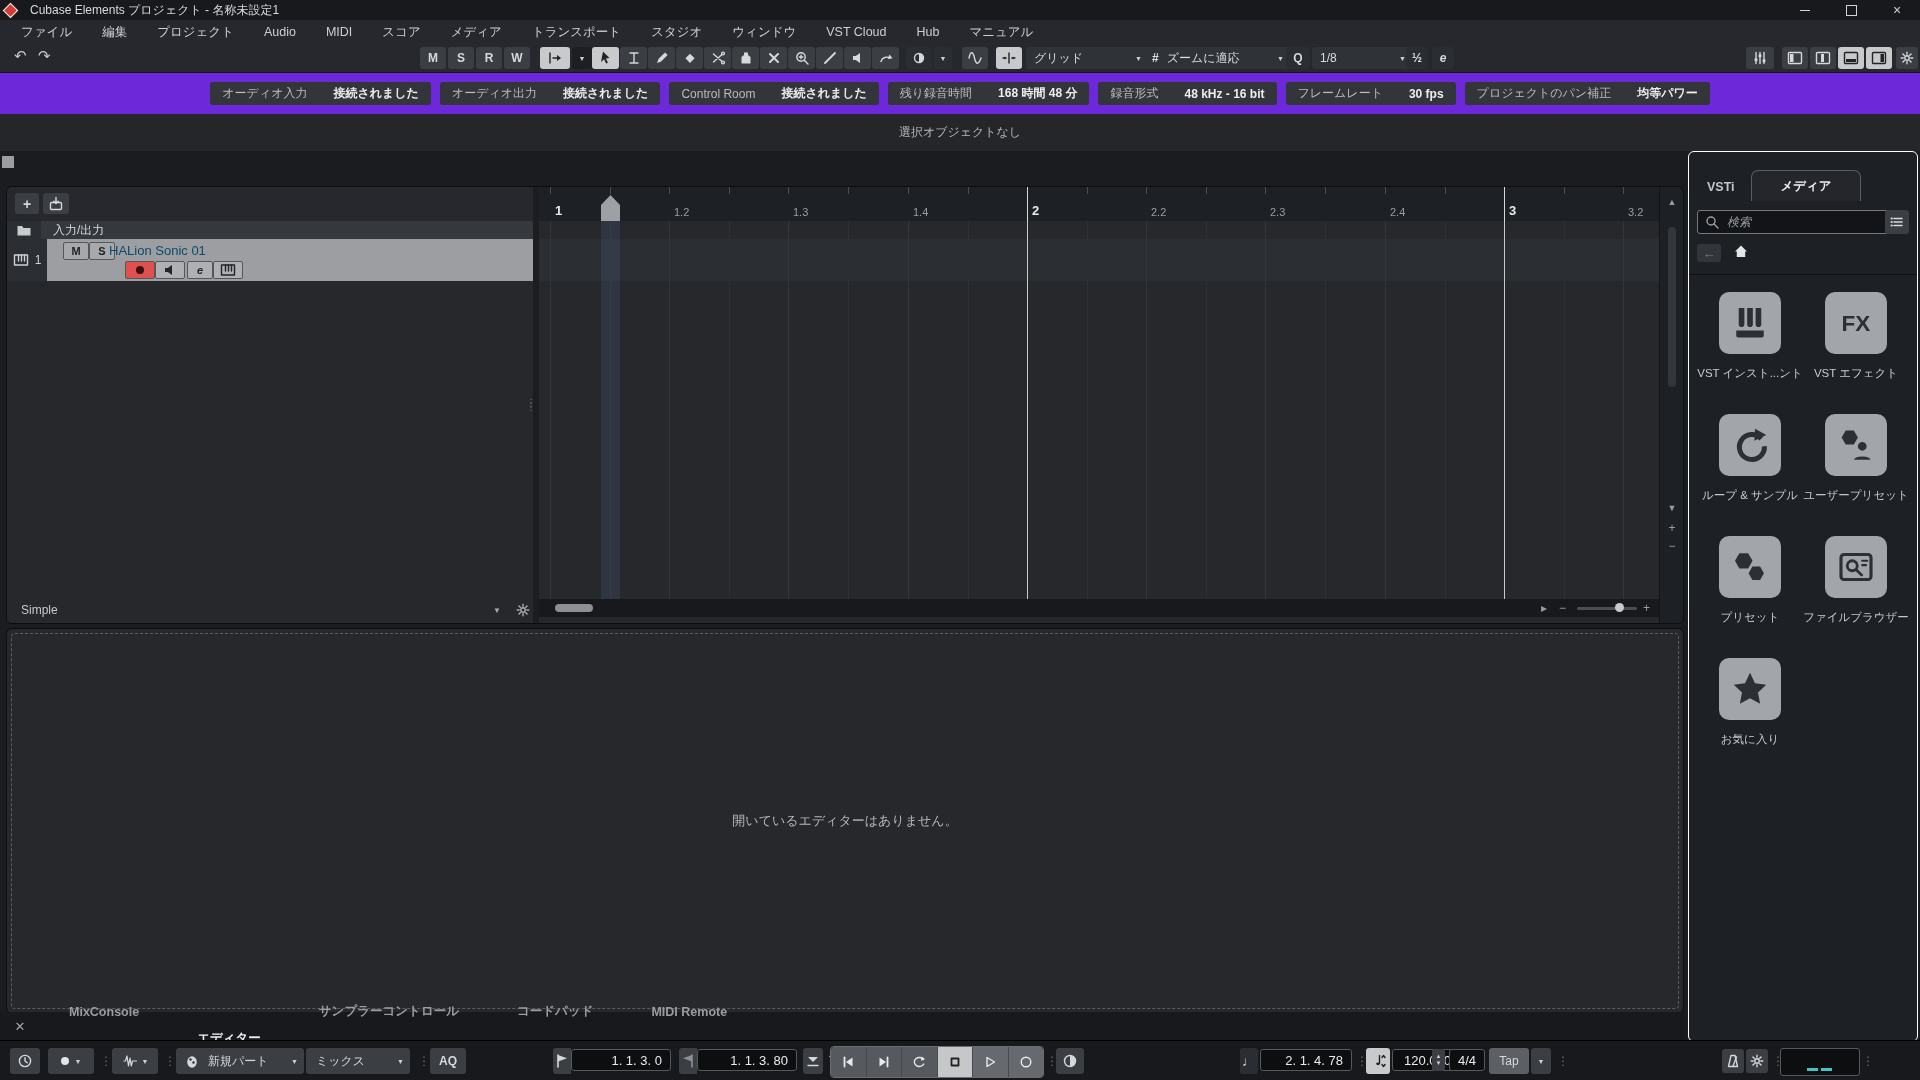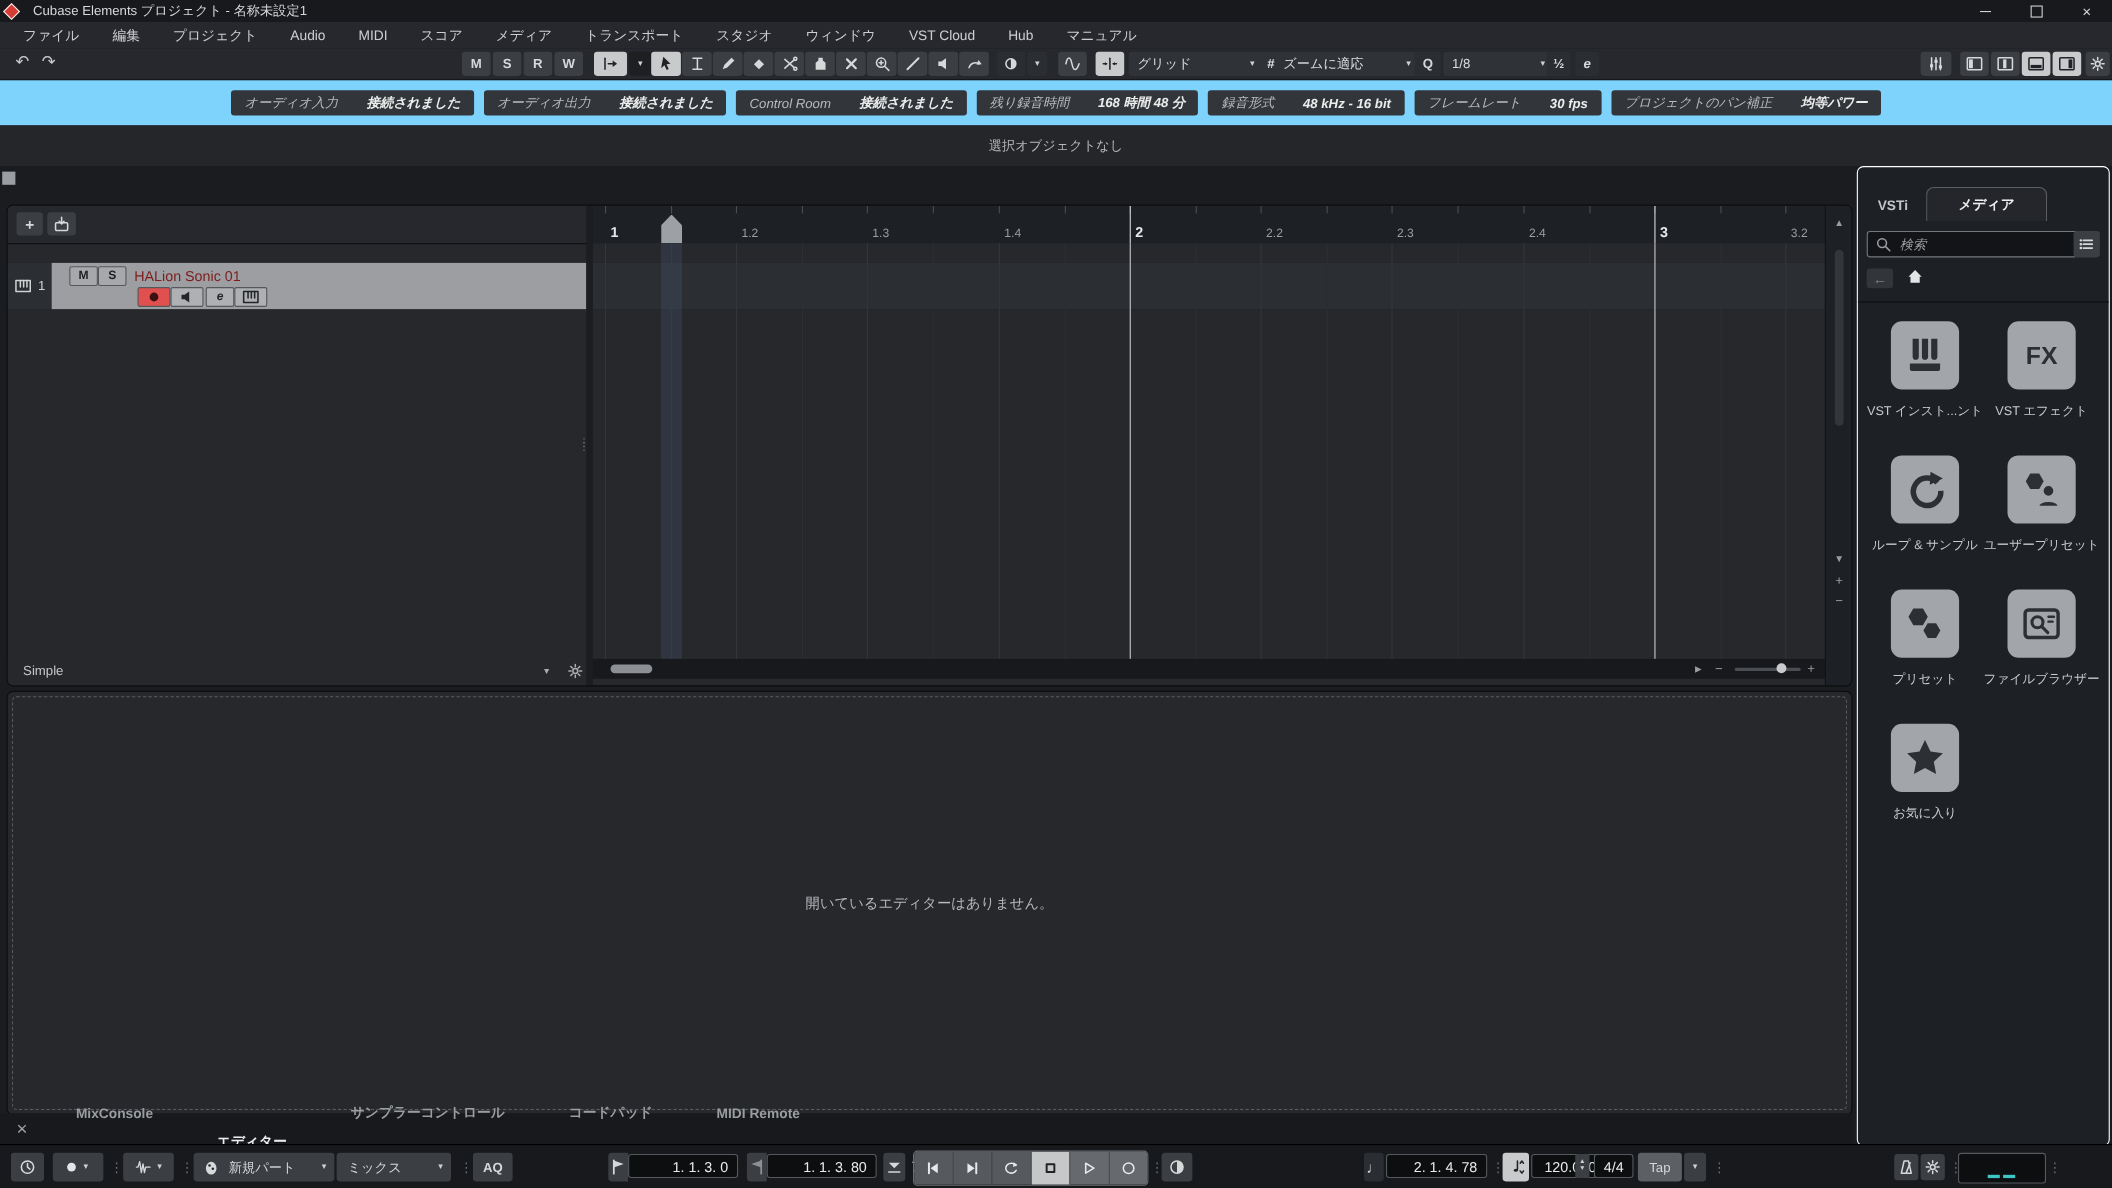--- a/index.html
+++ b/index.html
@@ -26,40 +26,40 @@
   .btn.on{background:#c9cacc;color:#212326;}
   .tbtn{position:absolute;top:3px;height:22px;}
   .ddfield{position:absolute;top:3px;height:22px;background:#2f3237;border-radius:3px;display:flex;align-items:center;padding:0 8px;color:#dcdde0;font-size:12px;}
   .ddfield .caret{margin-left:auto;font-size:7px;color:#cfd1d3;padding-left:10px;}
   .caret{font-size:7px;color:#cfd1d3;}
   .txtg{font-weight:bold;font-size:12px;}
   #tools-row{position:absolute;left:592px;top:3px;display:flex;gap:1px;}
   #tools-row .tool{width:27px;height:22px;}
   .undo{color:#c6c8ca;font-size:15px;}
   
-  #infobar{left:0;top:73px;width:1920px;height:41px;background:#7dd3fc;display:flex;align-items:center;justify-content:center;gap:9px;font-style:italic;}
+  #infobar{left:0;top:73px;width:1920px;height:41px;background:#6d28d9;display:flex;align-items:center;justify-content:center;gap:9px;}
   .pill{background:#32353a;border-radius:3px;height:23px;display:flex;align-items:center;padding:0 12px;gap:26px;}
   .pl{color:#b9bbbe;font-size:12px;}
   .pv{color:#eceded;font-size:12px;font-weight:bold;}
   
   #selbar{left:0;top:114px;width:1920px;height:37px;background:#24262a;display:flex;align-items:center;justify-content:center;color:#b5b7ba;font-size:12px;}
   #handle-sq{left:2px;top:156px;width:12px;height:12px;background:#9a9da1;}
   
   #project{left:6px;top:186px;width:1676px;height:436px;background:#26282c;border:1px solid #0c0d0f;border-radius:6px;overflow:hidden;}
   #tl-toolbar{left:0;top:0;width:526px;height:34px;background:#26282d;border-bottom:1px solid #0e0f11;}
   #tl-toolbar .btn{position:absolute;top:6px;height:21px;}
   #folder-row{left:0;top:34px;width:526px;height:18px;background:#35383c;display:flex;align-items:center;}
   #folder-icon-box{width:34px;height:100%;background:#2b2e32;display:flex;align-items:center;justify-content:center;color:#c9cbcd;}
   #folder-label{margin-left:12px;color:#dadbdd;}
   #track-row{left:0;top:52px;width:526px;height:42px;background:#2b2e32;display:flex;}
   #track-typecol{width:40px;display:flex;align-items:center;justify-content:center;gap:6px;color:#cfd1d3;}
   #track-main{flex:1;background:#9c9ea1;position:relative;color:#17181a;}
   .msbtn{position:absolute;top:3px;width:24px;height:16px;border:1px solid #55585b;border-radius:2px;
          display:flex;align-items:center;justify-content:center;font-weight:bold;font-size:11px;color:#1e1f21;background:#a6a8ab;}
-  #track-name{position:absolute;left:75px;top:4px;font-size:13px;color:#7f1d1d;}
+  #track-name{position:absolute;left:62px;top:4px;font-size:13px;color:#0c4a6e;}
   .trbtn{position:absolute;top:22px;height:16px;border:1px solid #55585b;border-radius:2px;background:#aeb0b3;
          display:flex;align-items:center;justify-content:center;color:#232528;font-size:11px;font-weight:bold;}
   #simple-row{left:0;top:410px;width:526px;height:26px;background:#26282c;display:flex;align-items:center;}
   #simple-label{margin-left:14px;color:#c5c7c9;}
   #simple-caret{position:absolute;left:486px;font-size:8px;color:#aaacaf;}
   #simple-gear{position:absolute;left:508px;color:#aaacaf;}
   #splitter{left:526px;top:0;width:6px;height:436px;background:#1b1d20;display:flex;align-items:center;justify-content:center;}
   #splitter .grip{color:#6d7074;font-size:10px;letter-spacing:0;line-height:4px;text-align:center;}
   
   #ruler{left:532px;top:0;width:1120px;height:34px;background:#1d2024;border-bottom:1px solid #0e0f11;overflow:hidden;}
@@ -365,20 +365,28 @@
   <div class="abs" id="tl-toolbar">
     <div class="btn txtg" style="left:8px;width:24px;font-size:14px;">+</div>
     <div class="btn" style="left:36px;width:26px;">
         <svg width="16" height="16" viewBox="0 0 16 16" fill="none" stroke="currentColor" stroke-width="1.4" stroke-linecap="round" stroke-linejoin="round" xmlns="http://www.w3.org/2000/svg">
           <rect x="2.5" y="6.5" width="11" height="7" rx="1"></rect>
           <path d="M8 1.5v6M5.8 5.2L8 7.5l2.2-2.3"></path>
         </svg>
       </div>
   </div>
 
+  <div class="abs" id="folder-row">
+    <div id="folder-icon-box">
+        <svg width="16" height="16" viewBox="0 0 16 16" fill="none" stroke="currentColor" stroke-width="1.4" stroke-linecap="round" stroke-linejoin="round" xmlns="http://www.w3.org/2000/svg">
+          <path d="M1.5 4h4.5l1.5 2h7v7.5h-13z" fill="currentColor" stroke="none"></path>
+        </svg>
+      </div>
+    <span id="folder-label">入力/出力</span>
+  </div>
 
   <div class="abs" id="track-row">
     <div id="track-typecol">
       <span>
           <svg width="16" height="16" viewBox="0 0 16 16" fill="none" stroke="currentColor" stroke-width="1.4" stroke-linecap="round" stroke-linejoin="round" xmlns="http://www.w3.org/2000/svg">
             <rect x="1.5" y="3" width="13" height="10"></rect>
             <path d="M5.5 3v6M8.5 3v6M11.5 3v6"></path>
           </svg>
         </span>
       <span>1</span>

